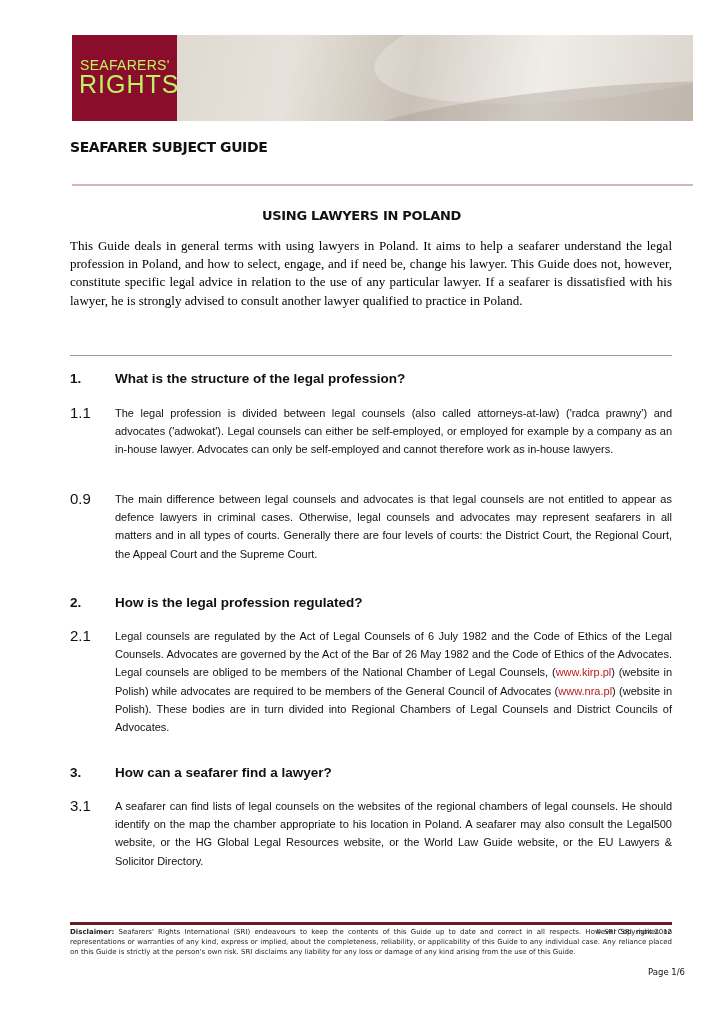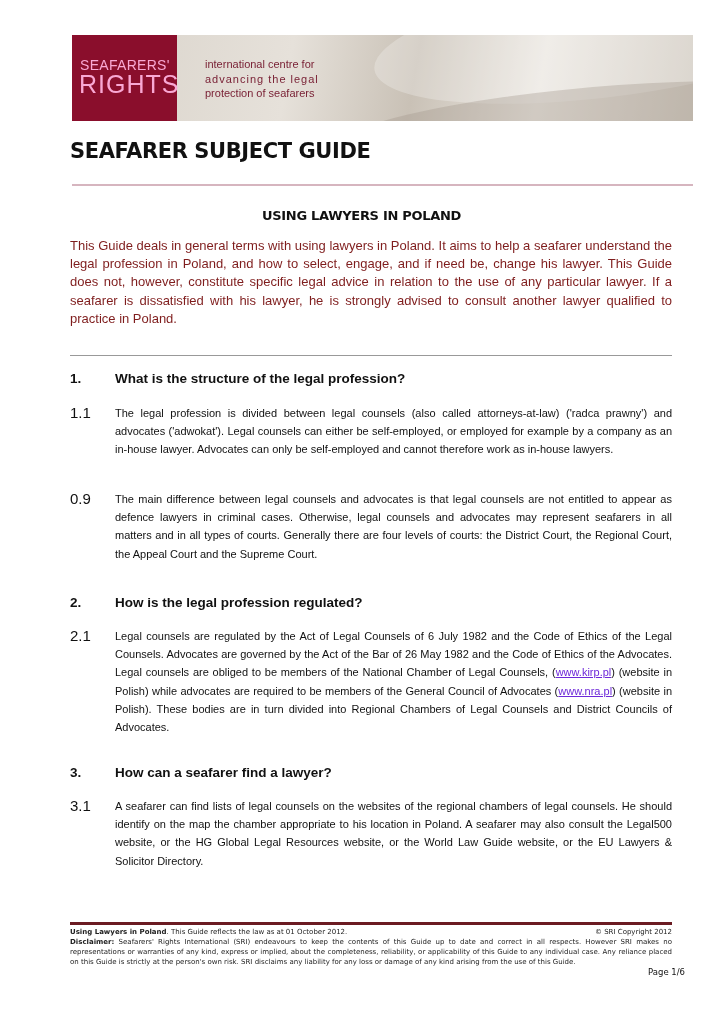--- a/index.html
+++ b/index.html
@@ -7,68 +7,63 @@
          font-family: "DejaVu Sans", sans-serif; color: #111; }
 
   .banner { position: absolute; left: 72px; top: 35px; width: 621px; height: 86px;
             background: linear-gradient(100deg, #d8d2c9 0%, #e6e1da 35%, #c9c1b6 55%, #ebe7e1 75%, #cfc8be 100%);
             overflow: hidden; }
   .banner .swoosh1 { position: absolute; left: 300px; top: -60px; width: 500px; height: 120px;
             border-radius: 50%; background: rgba(255,255,255,0.25); transform: rotate(-8deg); }
   .banner .swoosh2 { position: absolute; left: 250px; top: 50px; width: 600px; height: 100px;
             border-radius: 50%; background: rgba(160,150,138,0.35); transform: rotate(-4deg); }
   .logo-box { position: absolute; left: 0; top: 0; width: 105px; height: 86px; background: #8a0e2c;
-              color: #f9a8d4; font-family: "Liberation Sans", sans-serif; }
+              color: #bef264; font-family: "Liberation Sans", sans-serif; }
   .logo-top { position: absolute; left: 8px; top: 22px; font-size: 14px; letter-spacing: 0.3px; }
   .logo-bottom { position: absolute; left: 7px; top: 35px; font-size: 25px; letter-spacing: 1px; font-weight: 300; }
   .tagline { position: absolute; left: 133px; top: 22px; color: #7a2236;
              font-family: "Liberation Sans", sans-serif; font-size: 11px; line-height: 14.5px; }
   .tagline .l2 { letter-spacing: 1px; }
 
-  .subject-title { position: absolute; left: 70px; top: 139px; font-size: 21px; font-weight: bold;
+  .subject-title { position: absolute; left: 70px; top: 139px; font-size: 14px; font-weight: bold;
                    font-family: "DejaVu Sans", sans-serif; letter-spacing: -0.4px; }
   .rule-pink { position: absolute; left: 72px; top: 184px; width: 621px; height: 2px; background: #d6b5bf; }
   .doc-title { position: absolute; left: 0; width: 723px; top: 208px; text-align: center; font-size: 13px;
                font-weight: bold; letter-spacing: -0.3px; }
 
   .para { position: absolute; font-size: 13px; line-height: 18.2px; text-align: justify;
-          font-family: Liberation Sans, sans-serif; color: #7f1d1d; }
+          font-family: Liberation Serif, serif; color: #000000; }
   .intro { left: 70px; top: 237px; width: 602px; }
   .rule-grey { position: absolute; left: 70px; top: 355px; width: 602px; height: 1px; background: #999; }
 
   .sec-head { position: absolute; left: 70px; font-size: 13.5px; font-weight: bold; font-family: "Liberation Sans", sans-serif; }
   .sec-head .num { position: absolute; left: 0; }
   .sec-head .txt { position: absolute; left: 45px; white-space: nowrap; text-align: right; }
 
   .item { position: absolute; left: 70px; width: 602px; font-family: "Liberation Sans", sans-serif; }
   .item .num { position: absolute; left: 0; top: 0; font-size: 15px; line-height: 18.2px; }
   .item .body { position: absolute; left: 45px; width: 557px; font-size: 11px; line-height: 18.2px; text-align: justify; }
 
-  a.link { color: #6d28d9; text-decoration: underline; }
+  a.link { color: #b91c1c; }
 
   .footer-rule { position: absolute; left: 70px; top: 922px; width: 602px; height: 3px; background: #6b1b22; }
   .footer { position: absolute; left: 70px; top: 927px; width: 602px; font-family: "DejaVu Sans", sans-serif;
             font-size: 7px; line-height: 10px; color: #222; text-align: justify; }
   .footer .copy { position: absolute; right: 0; top: 0; }
   .page-num { position: absolute; right: 38px; top: 967px; font-size: 8.5px; font-family: "DejaVu Sans", sans-serif; }
 </style>
 </head>
 <body>
 
 <div class="banner">
   <div class="swoosh1"></div>
   <div class="swoosh2"></div>
   <div class="logo-box">
     <div class="logo-top">SEAFARERS'</div>
     <div class="logo-bottom">RIGHTS</div>
-  </div>
-  <div class="tagline">
-    <div>international centre for</div>
-    <div class="l2">advancing the legal</div>
-    <div>protection of seafarers</div>
   </div>
 </div>
 
 <div class="subject-title">SEAFARER SUBJECT GUIDE</div>
 <div class="rule-pink"></div>
 <div class="doc-title">USING LAWYERS IN POLAND</div>
 
 <div class="para intro">This Guide deals in general terms with using lawyers in Poland. It aims to help a seafarer understand the legal profession in Poland, and how to select, engage, and if need be, change his lawyer.  This Guide does not, however, constitute specific legal advice in relation to the use of any particular lawyer. If a seafarer is dissatisfied with his lawyer, he is strongly advised to consult another lawyer qualified to practice in Poland.</div>
 <div class="rule-grey"></div>
 
@@ -98,17 +93,16 @@
   <span class="num">3.</span>
   <span class="txt">How can a seafarer find a lawyer?</span>
 </div>
 <div class="item" style="top:797px;">
   <span class="num">3.1</span>
   <div class="body">A seafarer can find lists of legal counsels on the websites of the regional chambers of legal counsels.  He should identify on the map the chamber appropriate to his location in Poland.  A seafarer may also consult the Legal500 website, or the HG Global Legal Resources website, or the World Law Guide website, or the EU Lawyers &amp; Solicitor Directory.</div>
 </div>
 
 <div class="footer-rule"></div>
 <div class="footer">
-  <div><b>Using Lawyers in Poland</b><span>. This Guide reflects the law as at 01 October 2012.</span></div>
   <span class="copy">© SRI Copyright 2012</span>
   <div><b>Disclaimer:</b><span> Seafarers' Rights International (SRI) endeavours to keep the contents of this Guide up to date and correct in all respects.  However SRI makes no representations or warranties of any kind, express or implied, about the completeness, reliability, or applicability of this Guide to any individual case.  Any reliance placed on this Guide is strictly at the person's own risk.  SRI disclaims any liability for any loss or damage of any kind arising from the use of this Guide.</span></div>
 </div>
 <div class="page-num">Page 1/6</div>
 
 </body></html>

